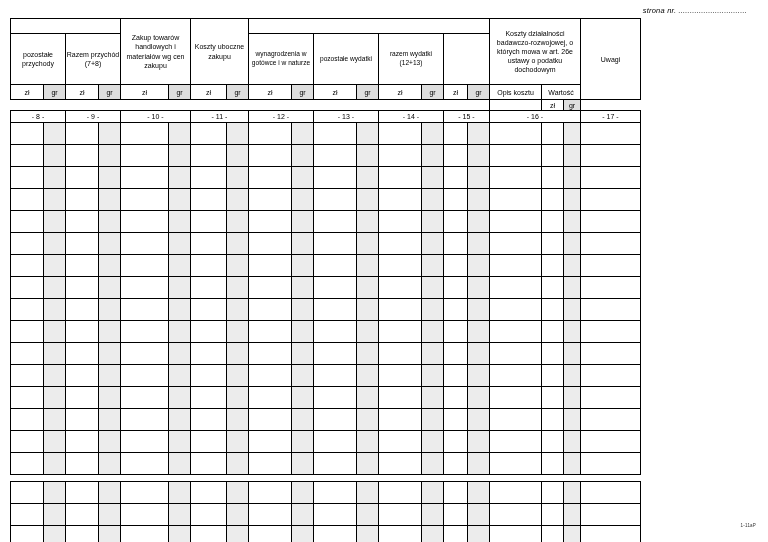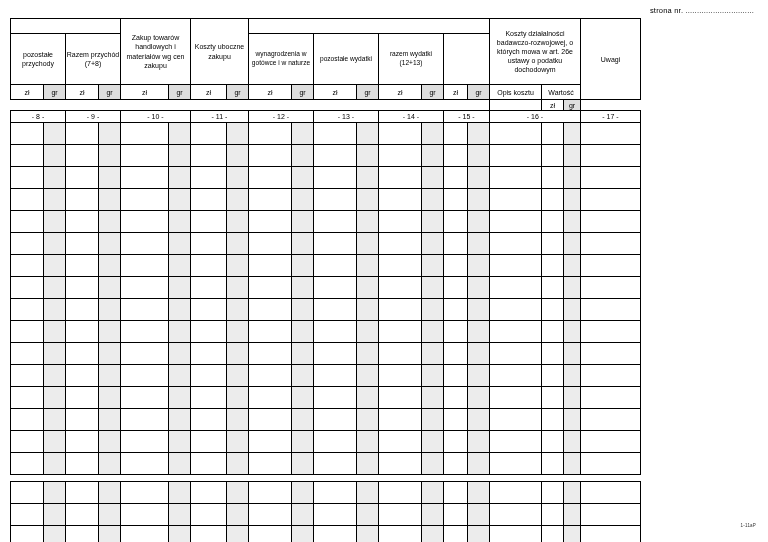--- a/index.html
+++ b/index.html
@@ -1,21 +1,22 @@
 <!DOCTYPE html>
 <html><head>
 <meta charset="utf-8">
 <style>
   html,body{margin:0;padding:0;background:#ffffff;}
   body{width:768px;height:542px;font-family:"Liberation Sans",sans-serif;color:#000;}
   .page{position:relative;width:768px;height:542px;overflow:hidden;}
 
   .page-no{
-    position:absolute;top:6px;right:14px;font-size:7.5px;letter-spacing:.2px;
+    position:absolute;top:6px;right:21px;font-size:7.5px;letter-spacing:.2px;
     white-space:nowrap;
+    font-style:italic;
   }
 
   table.book{
     position:absolute;left:10px;top:18px;
     border-collapse:collapse;
     table-layout:fixed;
   }
   table.book td, table.book th{
     border:1px solid #000;
     padding:0;

